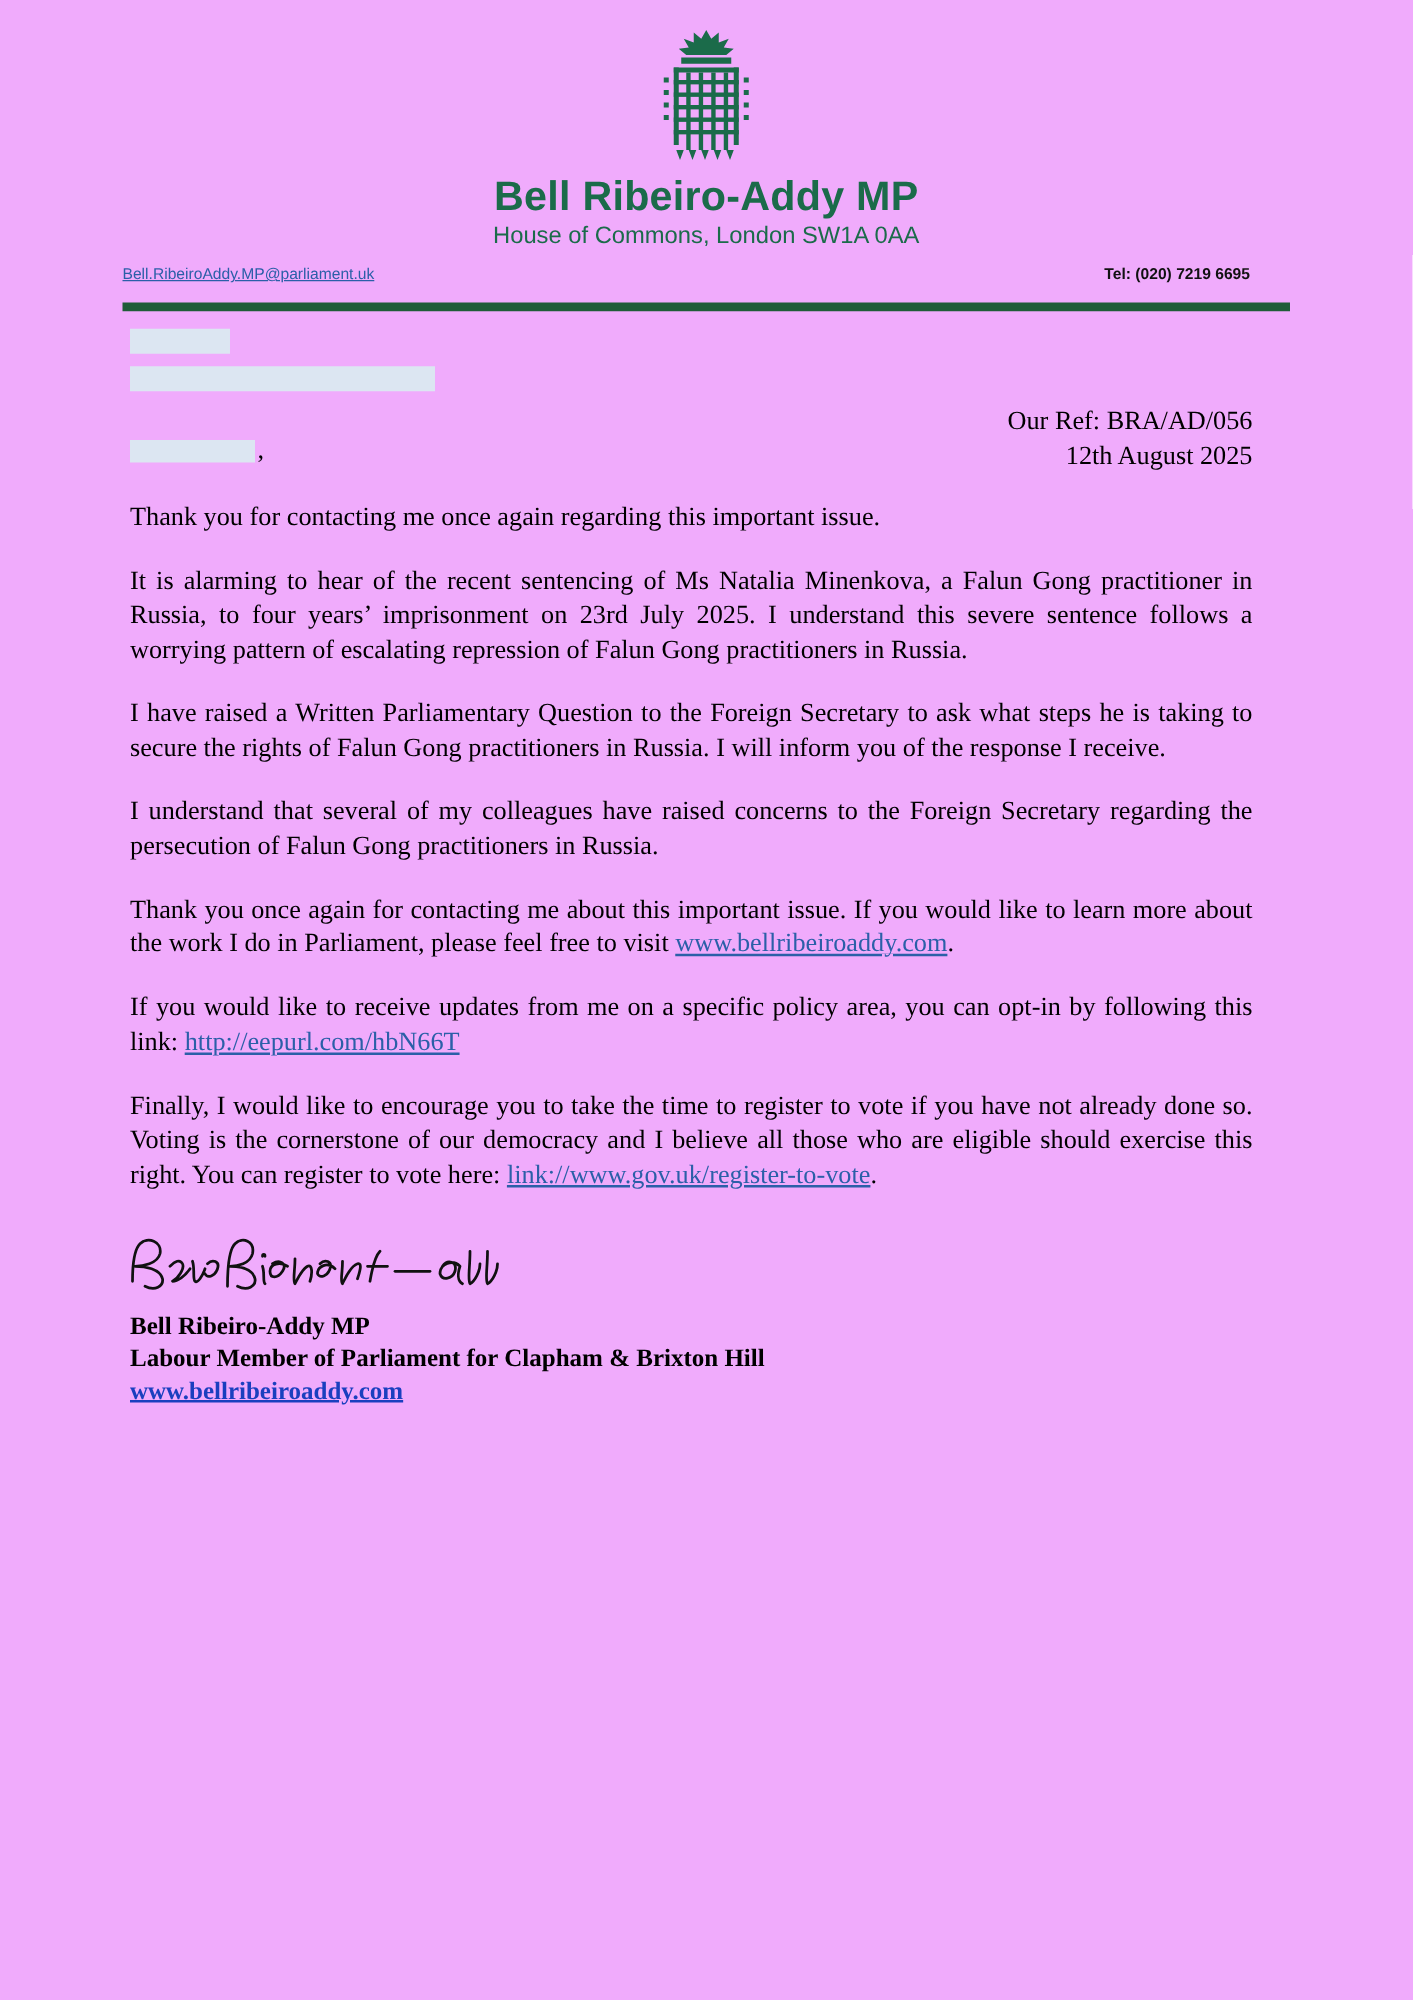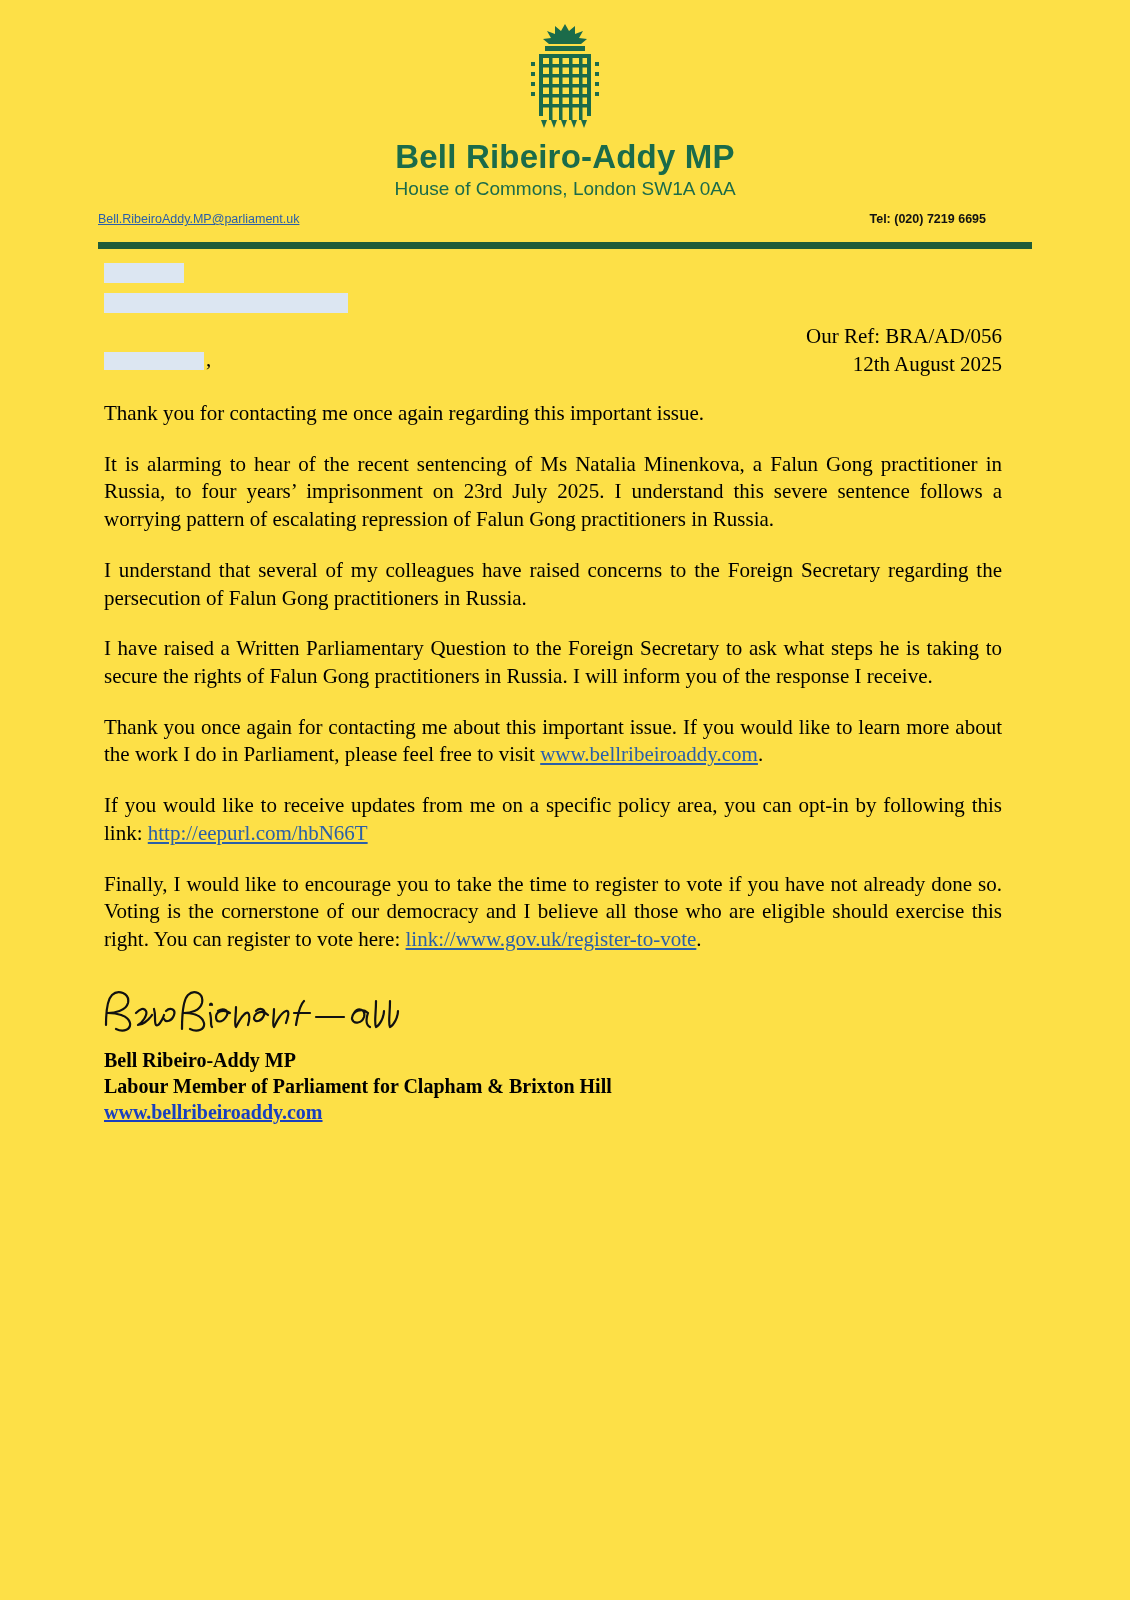--- a/index.html
+++ b/index.html
@@ -4,21 +4,21 @@
 <style>
   html, body {
     margin: 0;
     padding: 0;
     background: #ffffff;
   }
   .page {
     position: relative;
     width: 1130px;
     height: 1600px;
-    background: #fde047;
+    background: #f0abfc;
     font-family: "Liberation Serif", serif;
     color: #000000;
     overflow: hidden;
   }
 
   
   .letterhead {
     text-align: center;
     padding-top: 22px;
   }
@@ -55,21 +55,21 @@
     position: absolute;
     left: 98px;
     top: 0;
     font-family: "Liberation Sans", sans-serif;
     font-size: 12.5px;
     color: #2b5fa8;
     text-decoration: underline;
   }
   .tel {
     position: absolute;
-    right: 144px;
+    right: 130px;
     top: 0;
     font-family: "Liberation Sans", sans-serif;
     font-size: 12.5px;
     font-weight: bold;
     color: #111111;
   }
 
   .rule {
     margin: 10px 98px 0 98px;
     height: 7px;
@@ -206,22 +206,22 @@
 
   
   <div class="salutation">
     <span class="redact salute"></span><span class="comma">,</span>
   </div>
 
   
   <div class="body">
     <p>Thank you for contacting me once again regarding this important issue.</p>
     <p>It is alarming to hear of the recent sentencing of Ms Natalia Minenkova, a Falun Gong practitioner in Russia, to four years’ imprisonment on 23rd July 2025. I understand this severe sentence follows a worrying pattern of escalating repression of Falun Gong practitioners in Russia.</p>
+    <p>I have raised a Written Parliamentary Question to the Foreign Secretary to ask what steps he is taking to secure the rights of Falun Gong practitioners in Russia. I will inform you of the response I receive.</p>
     <p>I understand that several of my colleagues have raised concerns to the Foreign Secretary regarding the persecution of Falun Gong practitioners in Russia.</p>
-    <p>I have raised a Written Parliamentary Question to the Foreign Secretary to ask what steps he is taking to secure the rights of Falun Gong practitioners in Russia. I will inform you of the response I receive.</p>
 
     <p>
       <span>Thank you once again for contacting me about this important issue. If you would like to learn more about the work I do in Parliament, please feel free to visit </span><a class="link" href="#">www.bellribeiroaddy.com</a><span>.</span>
     </p>
 
     <p>
       <span>If you would like to receive updates from me on a specific policy area, you can opt-in by following this link: </span><a class="link" href="#">http://eepurl.com/hbN66T</a>
     </p>
 
     <p>

